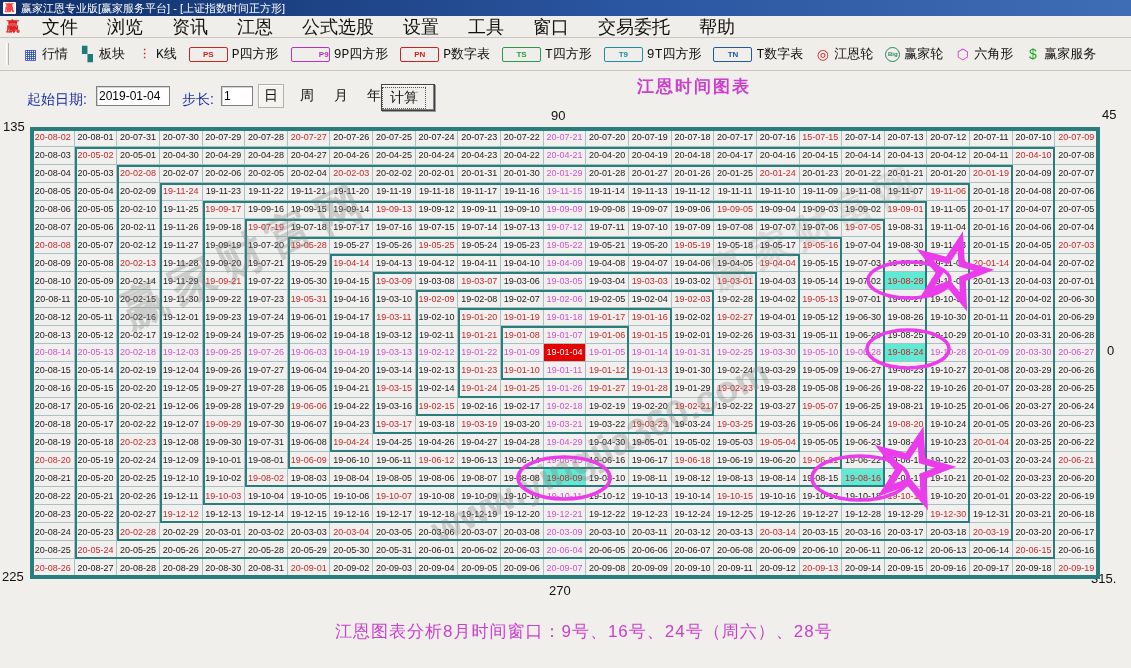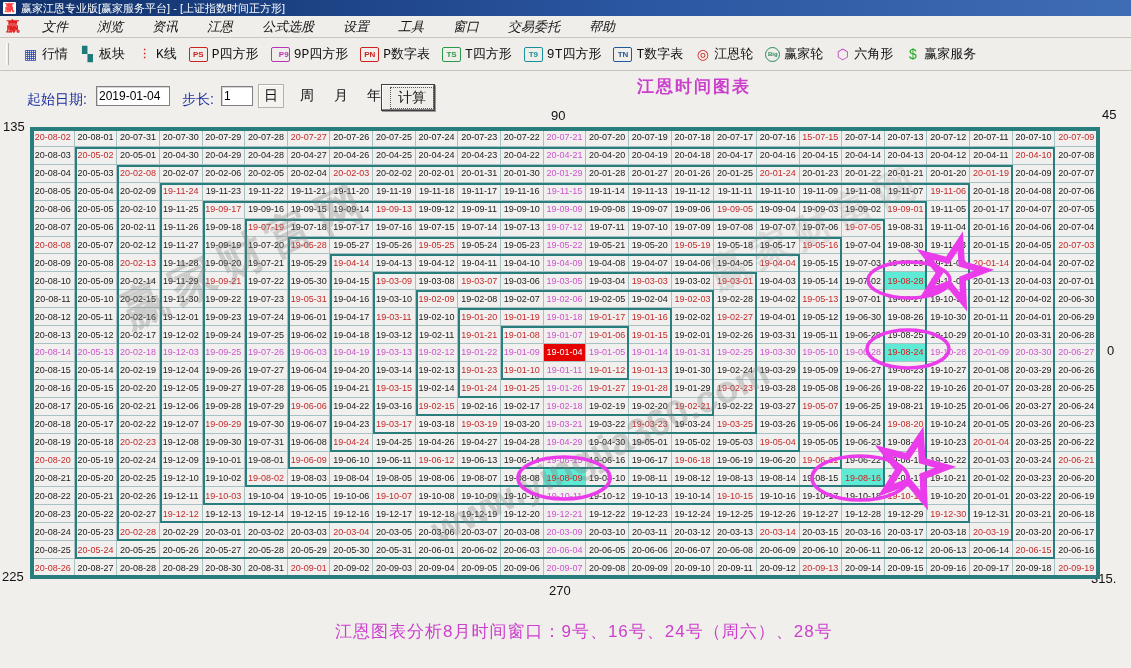--- a/index.html
+++ b/index.html
@@ -10,42 +10,42 @@
   .titlebar { position:absolute; left:0; top:0; width:1131px; height:16px;
     background:linear-gradient(90deg,#10306a 0%,#2a55a0 55%,#3f6db5 100%);
     display:flex; align-items:center; gap:5px; padding-left:3px; }
   .titlebar .logo { color:#ff4040; background:#fff; font-weight:bold; font-size:10px; line-height:12px;
     width:13px; height:12px; text-align:center; border-radius:1px; }
   .titlebar .title { color:#ffffff; font-size:11px; white-space:nowrap; }
 
   .menubar { position:absolute; left:0; top:16px; width:1131px; height:22px; background:#f0eeea;
     border-bottom:1px solid #c9c5bc; display:flex; align-items:center; }
   .menubar .logo { color:#e02020; font-weight:bold; font-size:14px; padding:0 8px 0 6px; }
-  .menu-item { font-size:13px; color:#111; padding:0 15px 0 14px; white-space:nowrap; cursor:default;font-style:italic; }
+  .menu-item { font-size:18px; color:#111; padding:0 15px 0 14px; white-space:nowrap; cursor:default; }
 
   .toolbar { position:absolute; left:0; top:38px; width:1131px; height:33px; background:#f0eeea;
     border-bottom:1px solid #c9c5bc; display:flex; align-items:center; padding-left:6px; }
   .tb-grip { width:3px; height:22px; border-left:1px solid #fff; border-right:1px solid #b9b5ac; margin-right:8px; }
   .tb-item { display:flex; align-items:center; gap:4px; padding:0 6px; white-space:nowrap; }
   .tb-label { font-size:13px; color:#111;font-family:Liberation Mono, monospace; }
   .tb-icon { font-size:14px; line-height:15px; min-width:15px; height:15px; text-align:center; display:inline-block; }
-  .tb-icon.boxed { font-size:8px; font-weight:bold; line-height:13px; width:19px; height:15px; border:1px solid; border-radius:2px; }
+  .tb-icon.boxed { font-size:8px; font-weight:bold; line-height:13px; width:39px; height:15px; border:1px solid; border-radius:2px; }
   .tb-icon.circled { font-size:6px; font-weight:bold; line-height:13px; width:15px; height:15px; border:1px solid; border-radius:50%; }
 
   
   .controls { position:absolute; left:0; top:72px; width:1131px; height:52px; }
   .ctl-label { position:absolute; font-size:14px; color:#1c2f9e; top:19px; }
   .ctl-input { position:absolute; top:14px; height:20px; background:#fff; border:1px solid #7f7f7f;
     box-shadow:inset 1px 1px 0 #d6d6d6; font-size:12px; font-family:"Liberation Sans",sans-serif; padding:0 2px; color:#000; }
   .period-btn { position:absolute; top:12px; width:26px; height:24px; font-size:14px; color:#111;
     display:flex; align-items:center; justify-content:center; }
   .period-btn.selected { border:1px solid #b5b1a8; background:#f5f3ef; box-shadow:1px 1px 0 #fff inset; }
   .calc-btn { position:absolute; left:381px; top:12px; width:54px; height:27px; background:#f0eeea;
     border:1px solid #404040; box-shadow:inset -1px -1px 0 #808080, inset 1px 1px 0 #ffffff, 1px 1px 0 #9a9a9a;
-    font-size:14px; color:#111; display:flex; align-items:center; justify-content:flex-end; }
+    font-size:14px; color:#111; display:flex; align-items:center; justify-content:flex-start; }
   .calc-btn .inner { border:1px dotted #555; padding:1px 7px; }
   .chart-title { position:absolute; left:637px; top:3px; font-size:17px; font-weight:bold; color:#cc3fcc; letter-spacing:2px; }
 
   
   .grid-wrap { position:absolute; left:30px; top:127px; width:1070px; height:452px;
     border:2px solid #2a7d7d; background:#f1f0ee;
     display:grid; grid-template-columns:repeat(25,1fr); grid-template-rows:repeat(25,1fr); }
   .cell { font-size:9px; color:#1a1a1a; display:flex; align-items:center; justify-content:center;
     border-right:1px solid #a6c2c2; border-bottom:1px solid #a6c2c2; white-space:nowrap; overflow:hidden; }
   .cell.red { color:#c22a2a; }

